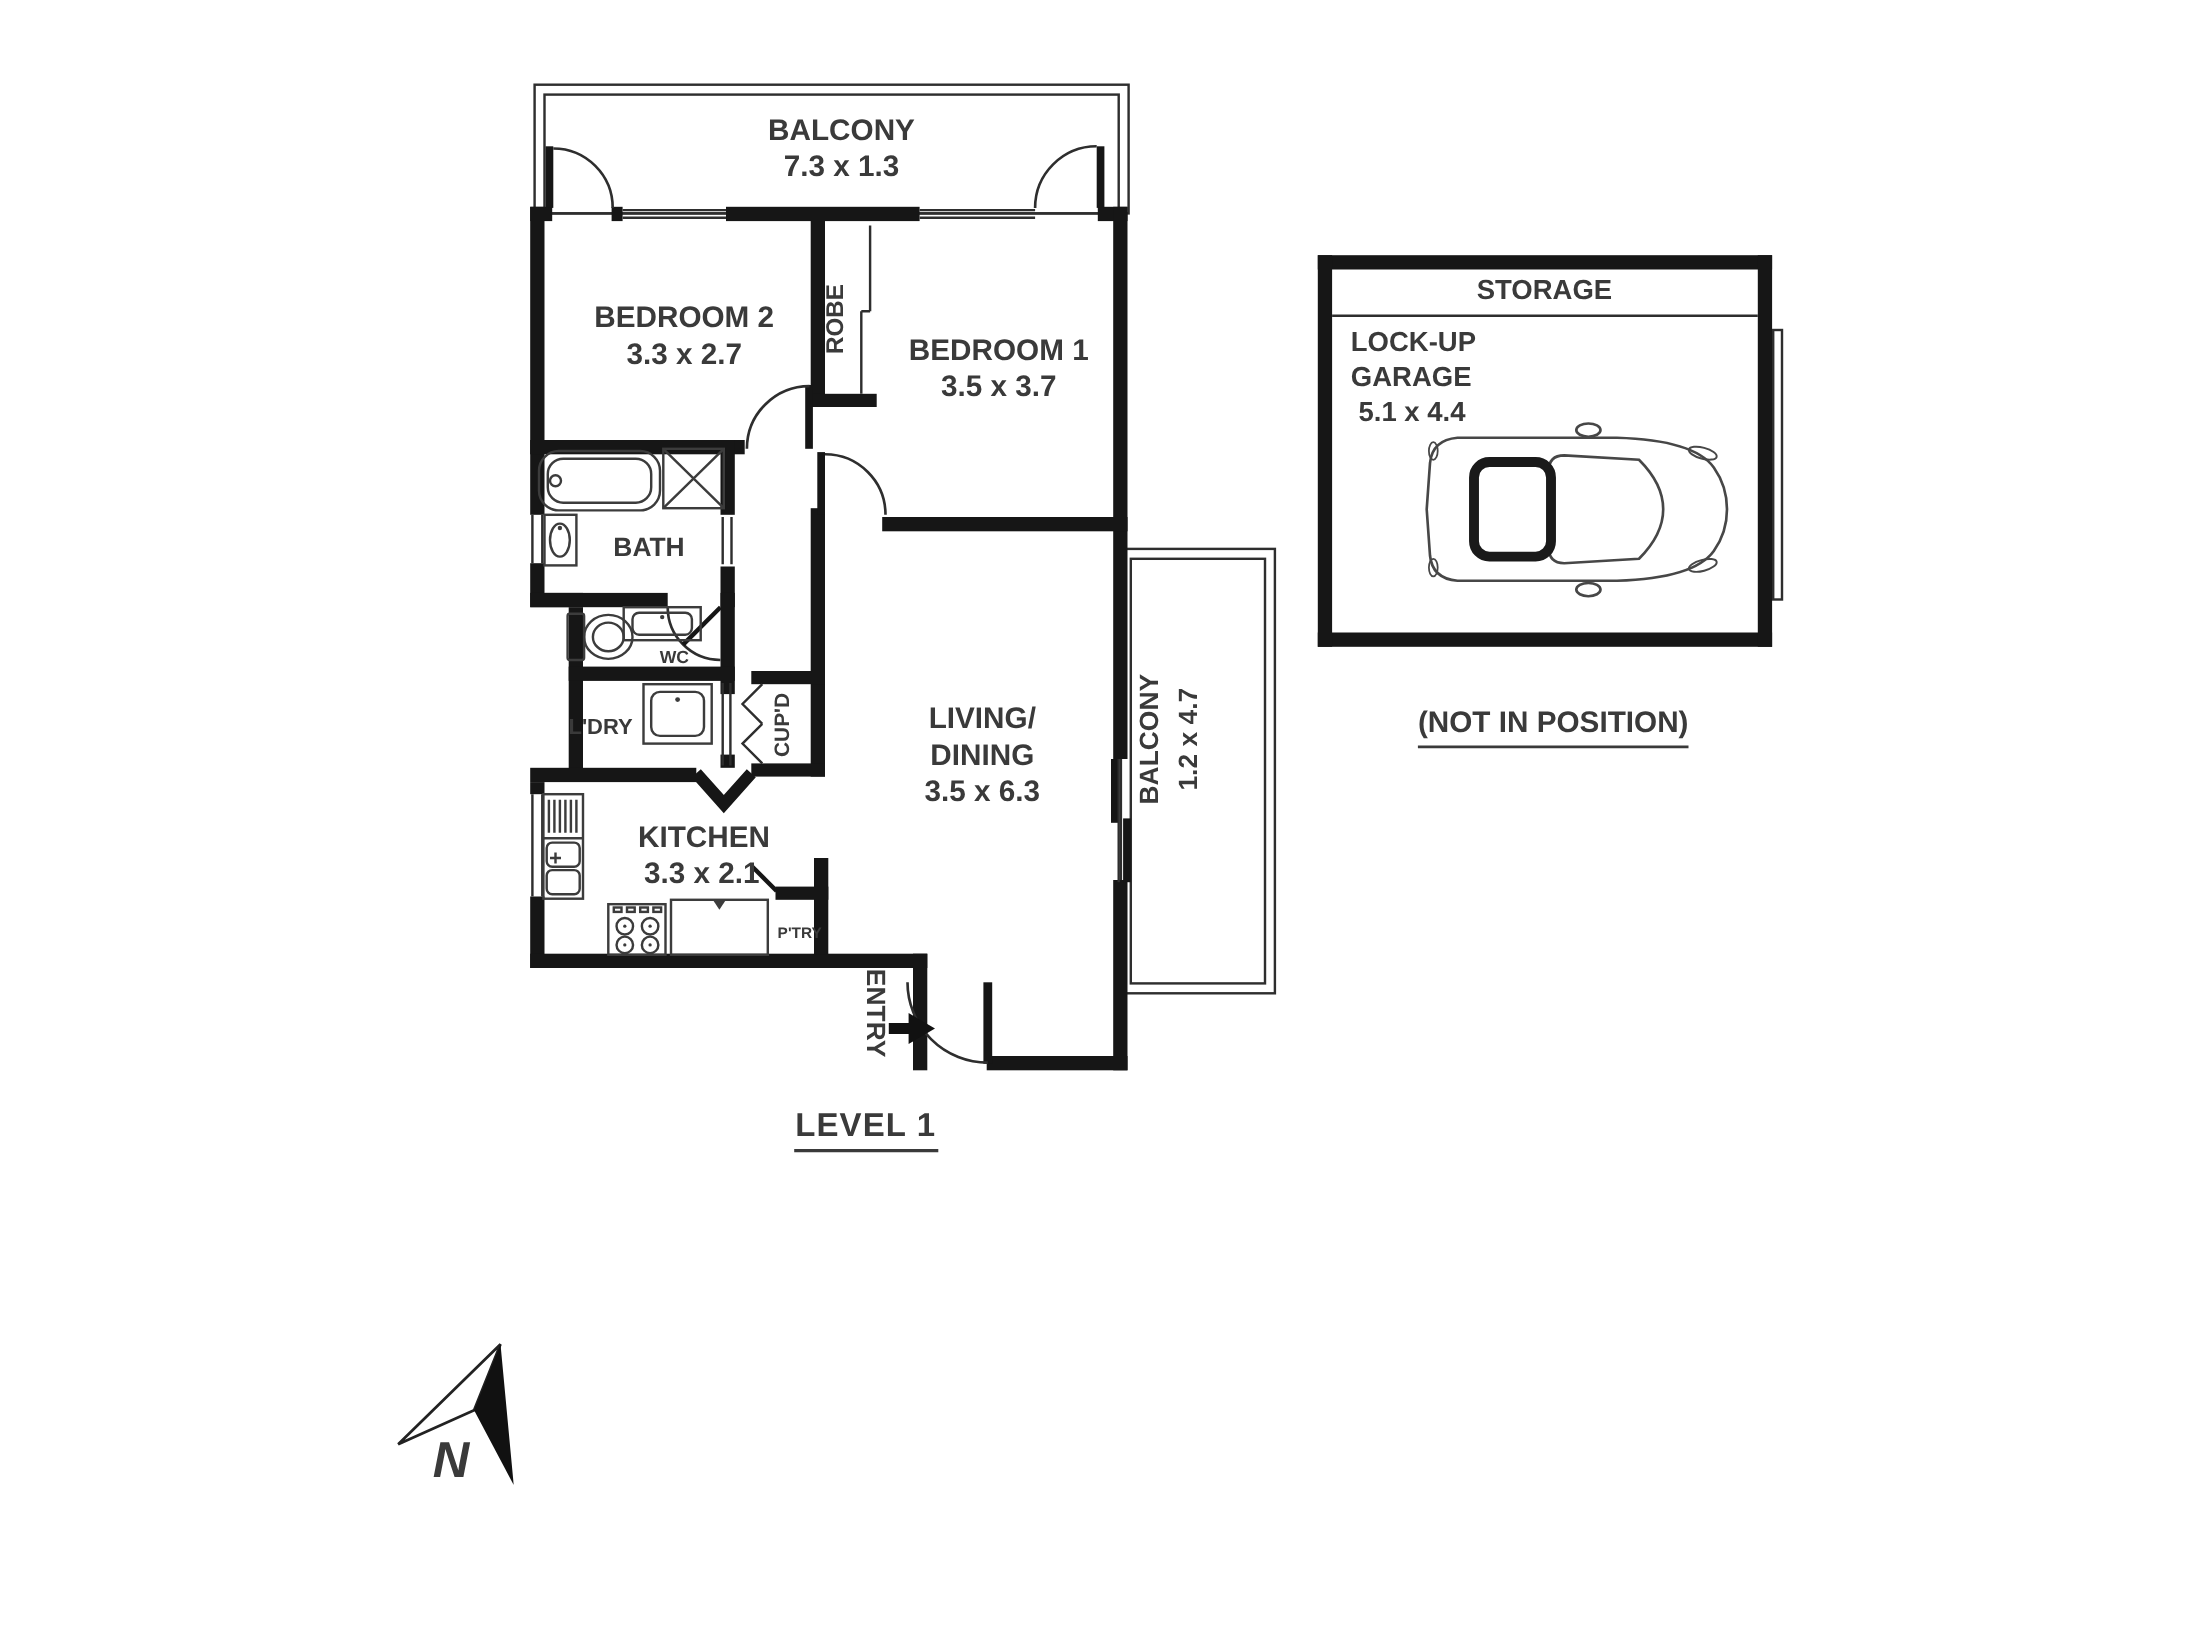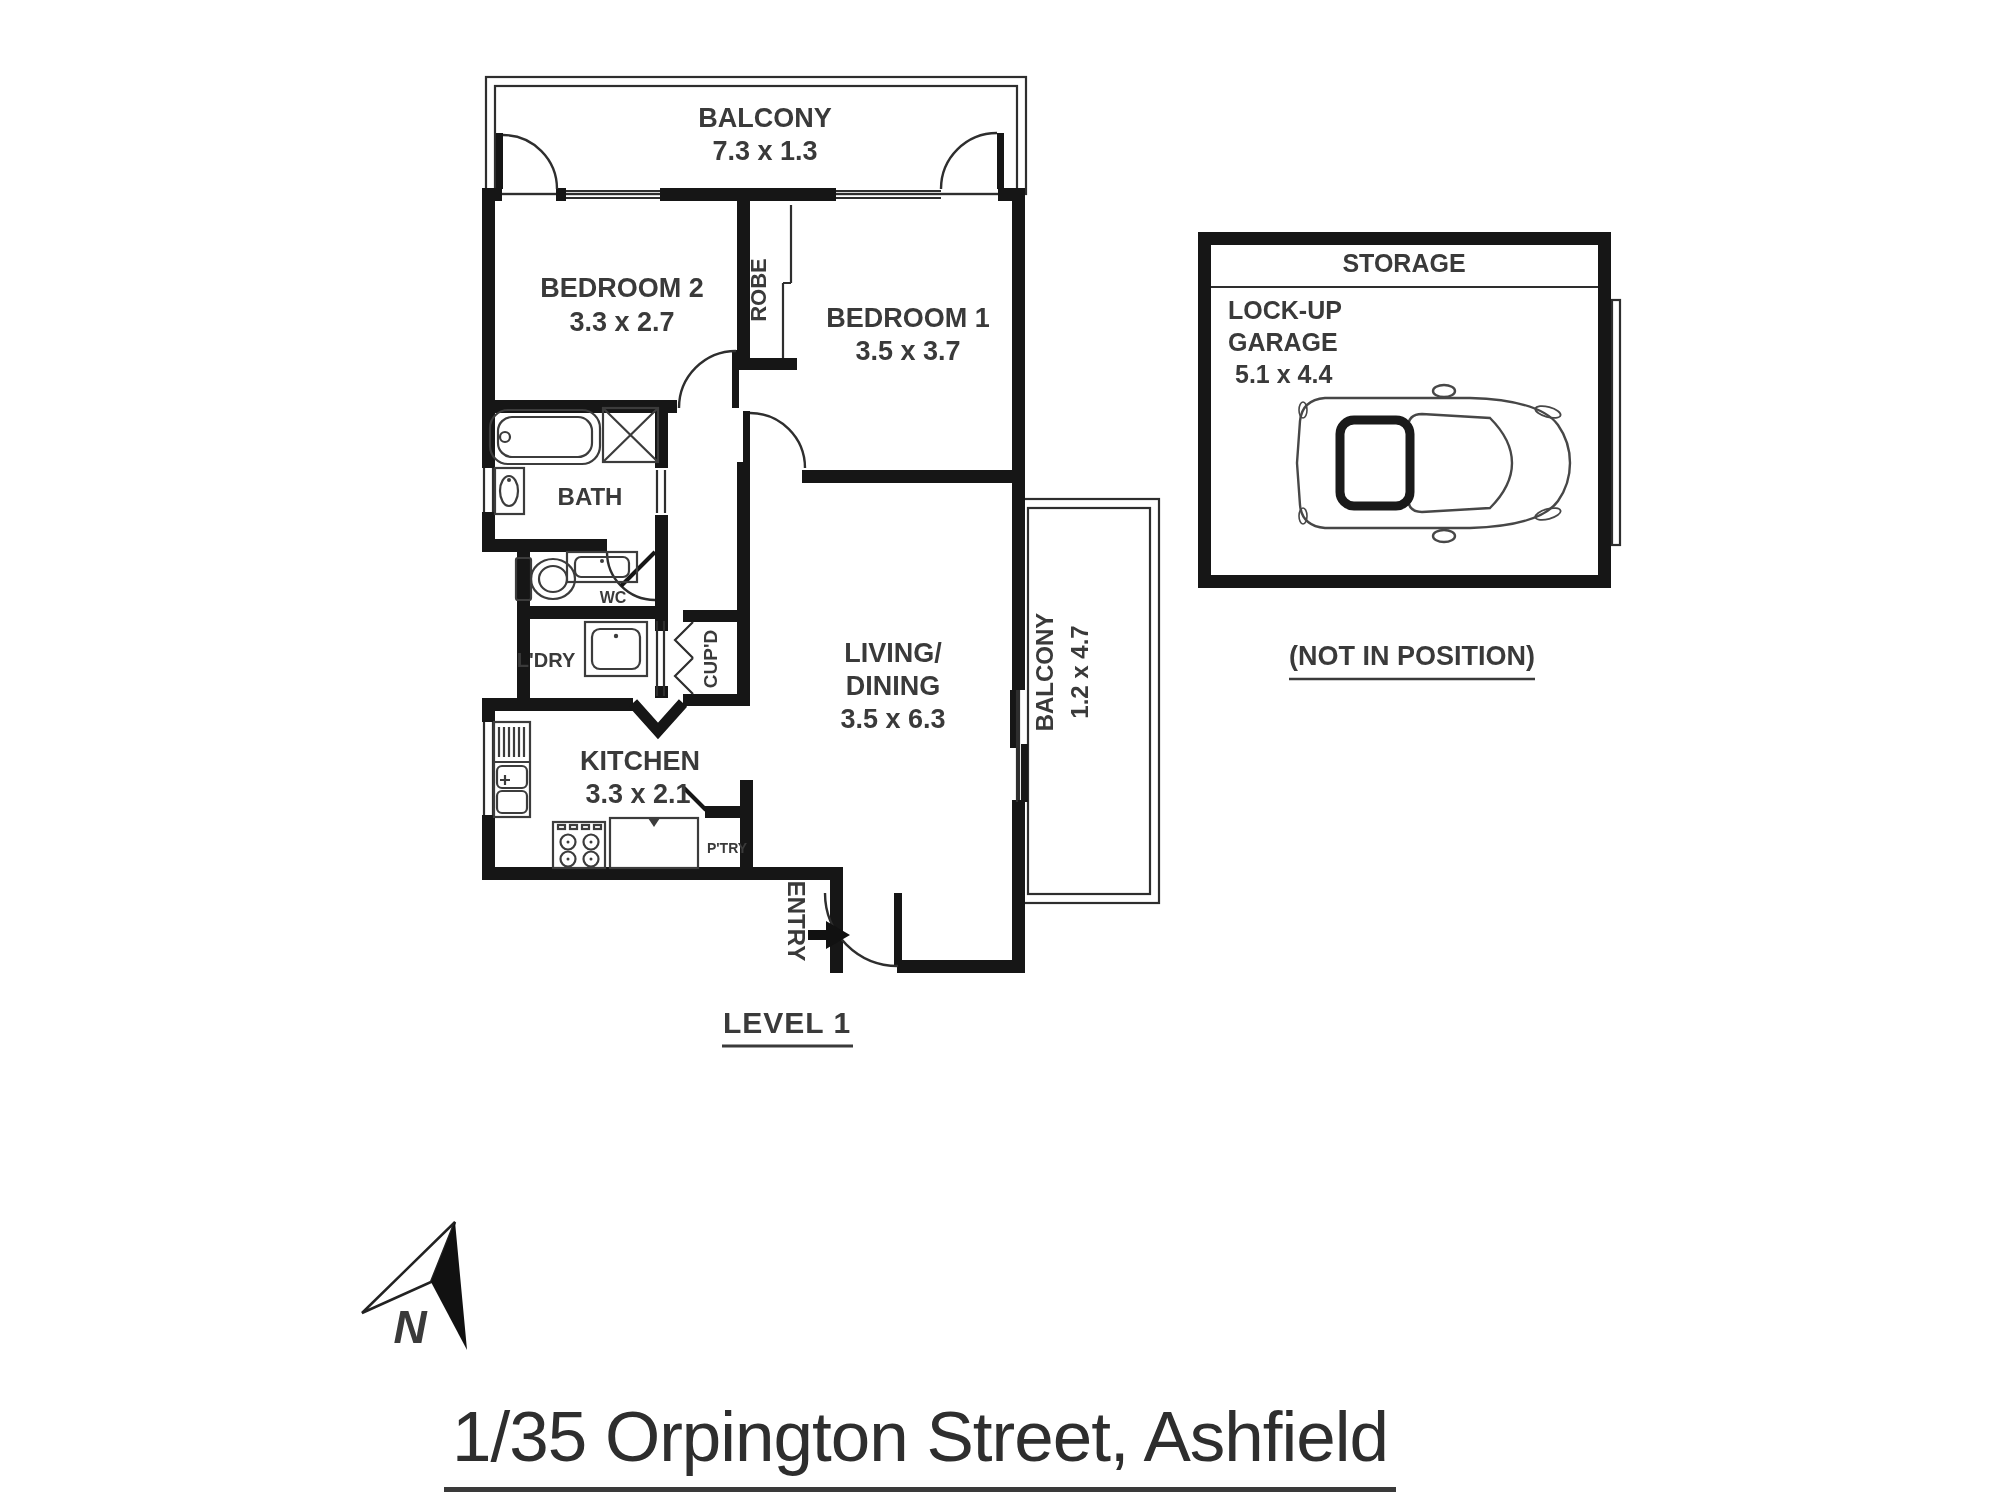--- a/index.html
+++ b/index.html
@@ -245,14 +245,13 @@
     <text class="lbl" x="1404" y="272" font-size="25" text-anchor="middle">STORAGE</text>
     <text class="lbl" x="1228" y="319" font-size="25" text-anchor="start">LOCK-UP</text>
     <text class="lbl" x="1228" y="351" font-size="25" text-anchor="start">GARAGE</text>
     <text class="lbl" x="1235" y="383" font-size="25" text-anchor="start">5.1 x 4.4</text>
 
     <text class="lbl" x="1412" y="665" font-size="27" text-anchor="middle">(NOT IN POSITION)</text>
     <path d="M1289,679 H1535" stroke="#3a3a3a" stroke-width="2.6"></path>
   </g>
 </svg>
 
-<div id="address">1/35 Orpington Street, Ashfield</div>
 </div>
 
 </body></html>

